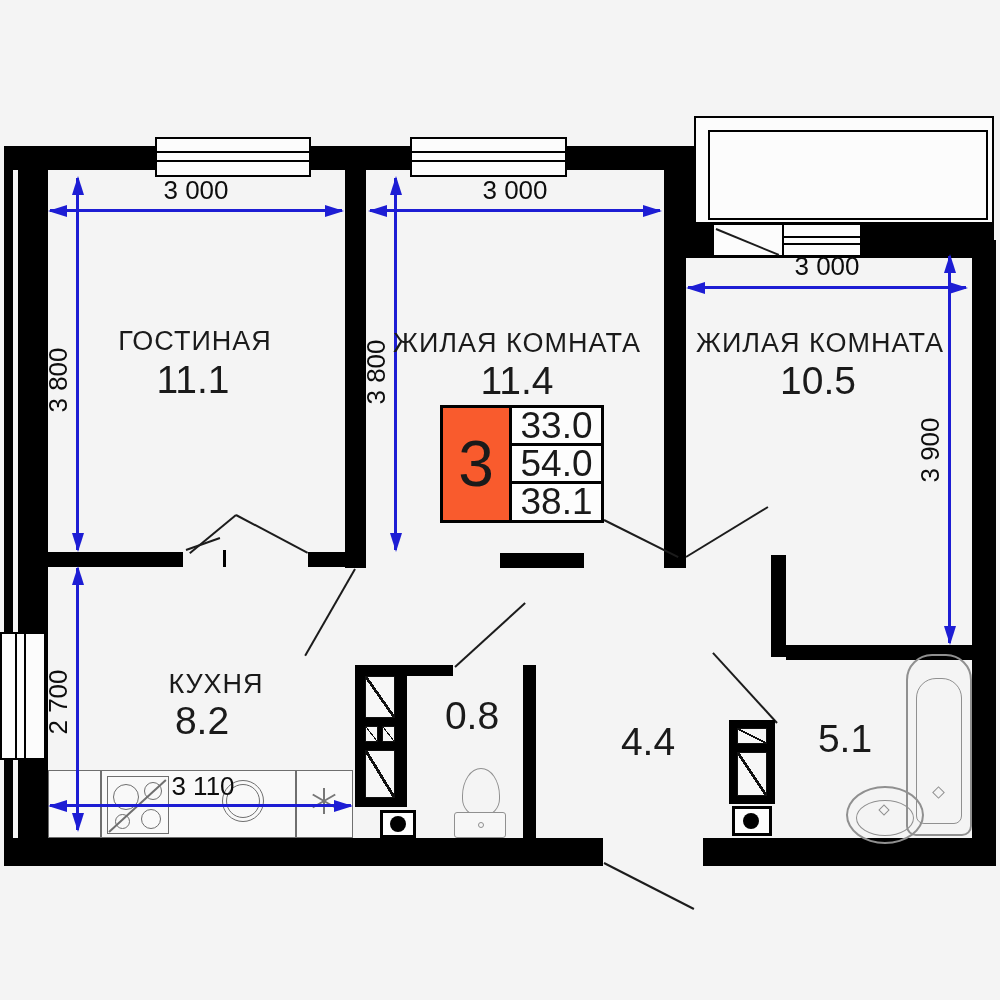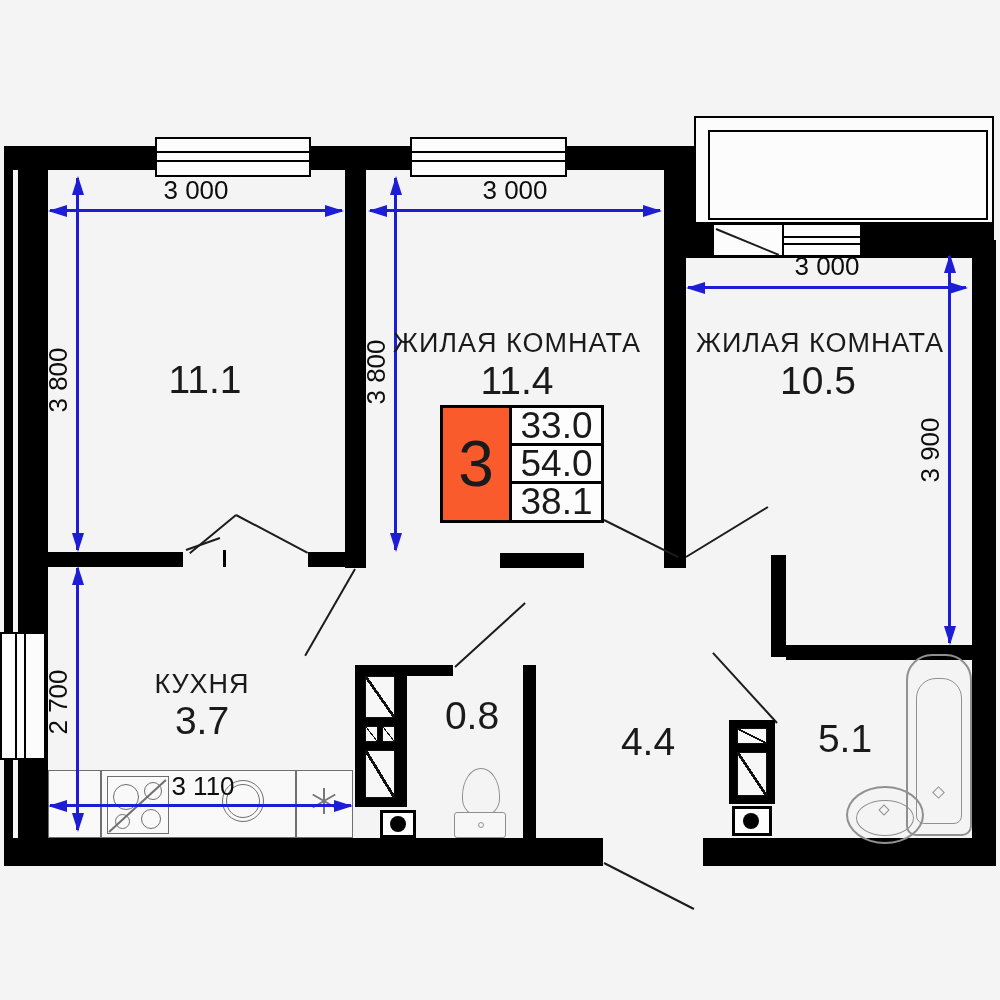--- a/index.html
+++ b/index.html
@@ -202,30 +202,31 @@
   </div>
   <div class="dim-label v" style="left:58px;top:702px;">2 700</div>
 
   <div class="dimh" style="left:48px;top:799px;width:305px;">
     <div class="ln"></div>
       <div class="al"></div>
       <div class="ar"></div>
   </div>
   <div class="dim-label" style="left:203px;top:786px;">3 110</div>
 
-  <div class="room-area" style="left:205px;top:380px;">11.1</div>
+  <div class="room-name" style="left:195px;top:341px;">ГОСТИНАЯ</div>
+  <div class="room-area" style="left:193px;top:380px;">11.1</div>
 
   <div class="room-name" style="left:517px;top:343px;">ЖИЛАЯ КОМНАТА</div>
   <div class="room-area" style="left:517px;top:381px;">11.4</div>
 
   <div class="room-name" style="left:820px;top:343px;">ЖИЛАЯ КОМНАТА</div>
   <div class="room-area" style="left:818px;top:381px;">10.5</div>
 
-  <div class="room-name" style="left:202px;top:684px;">КУХНЯ</div>
-  <div class="room-area" style="left:202px;top:721px;">3.7</div>
+  <div class="room-name" style="left:216px;top:684px;">КУХНЯ</div>
+  <div class="room-area" style="left:202px;top:721px;">8.2</div>
 
   <div class="room-area" style="left:472px;top:716px;">0.8</div>
   <div class="room-area" style="left:648px;top:742px;">4.4</div>
   <div class="room-area" style="left:845px;top:739px;">5.1</div>
 
   <div class="legend-cell legend-orange" style="left:440px;top:405px;width:72px;height:118px;">3</div>
   <div class="legend-cell" style="left:509px;top:405px;width:95px;height:41px;">33.0</div>
   <div class="legend-cell" style="left:509px;top:443px;width:95px;height:41px;">54.0</div>
   <div class="legend-cell" style="left:509px;top:481px;width:95px;height:42px;">38.1</div>
 

